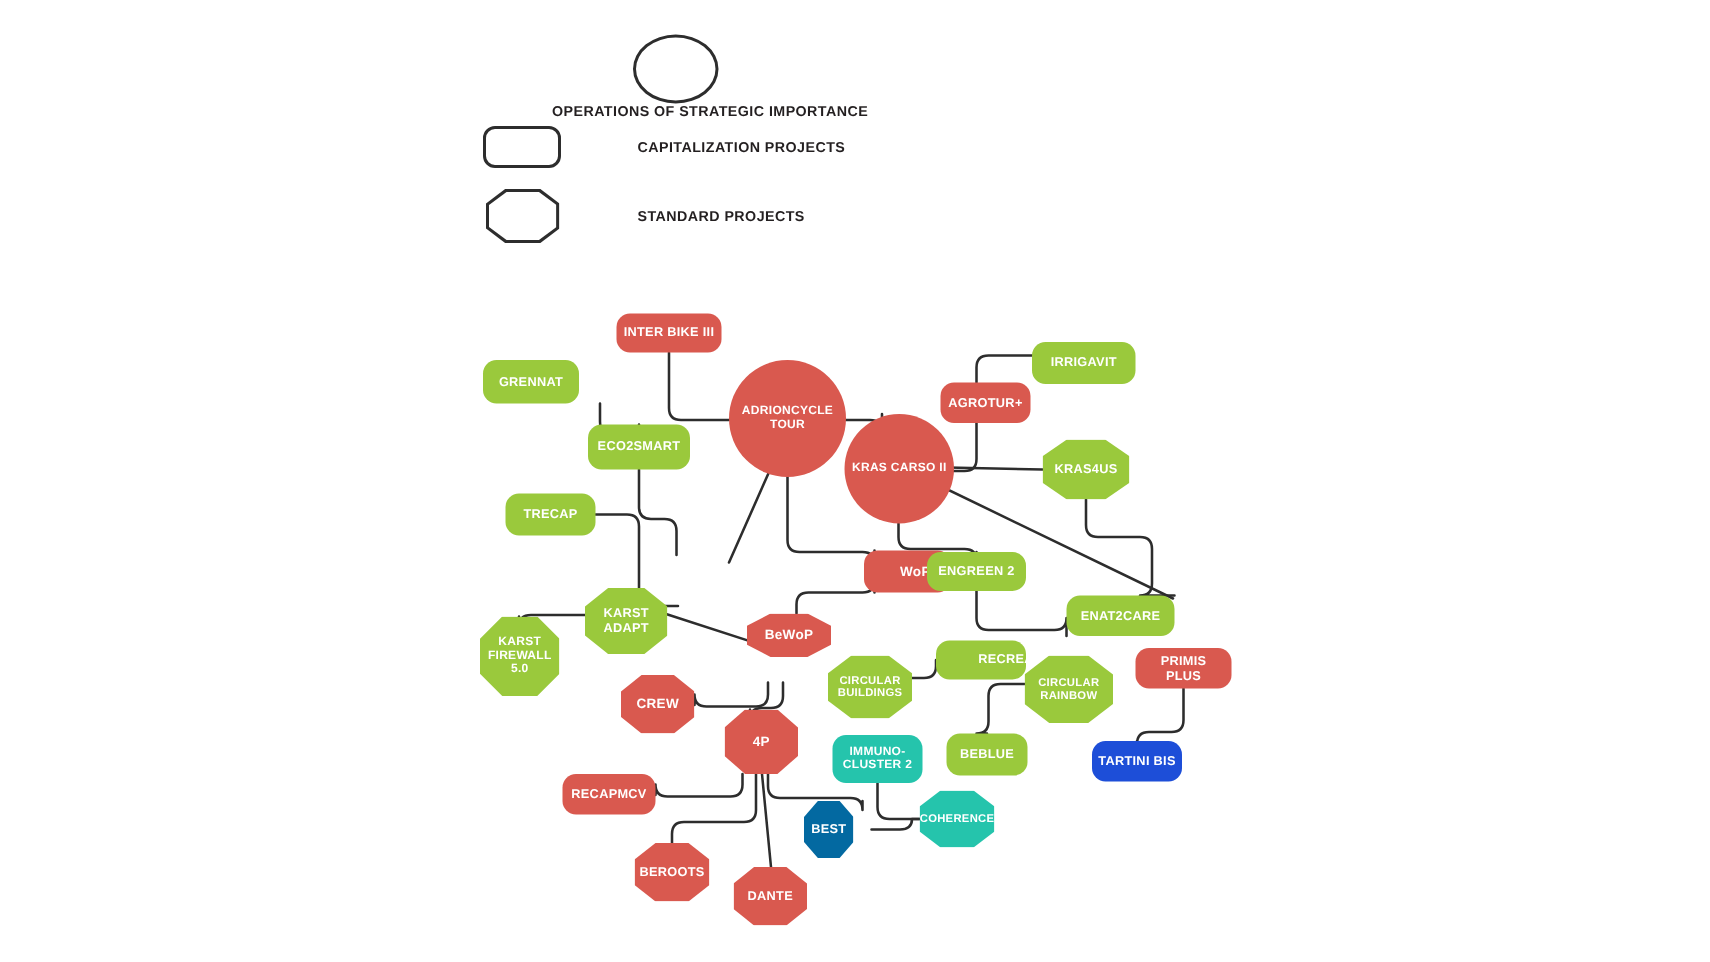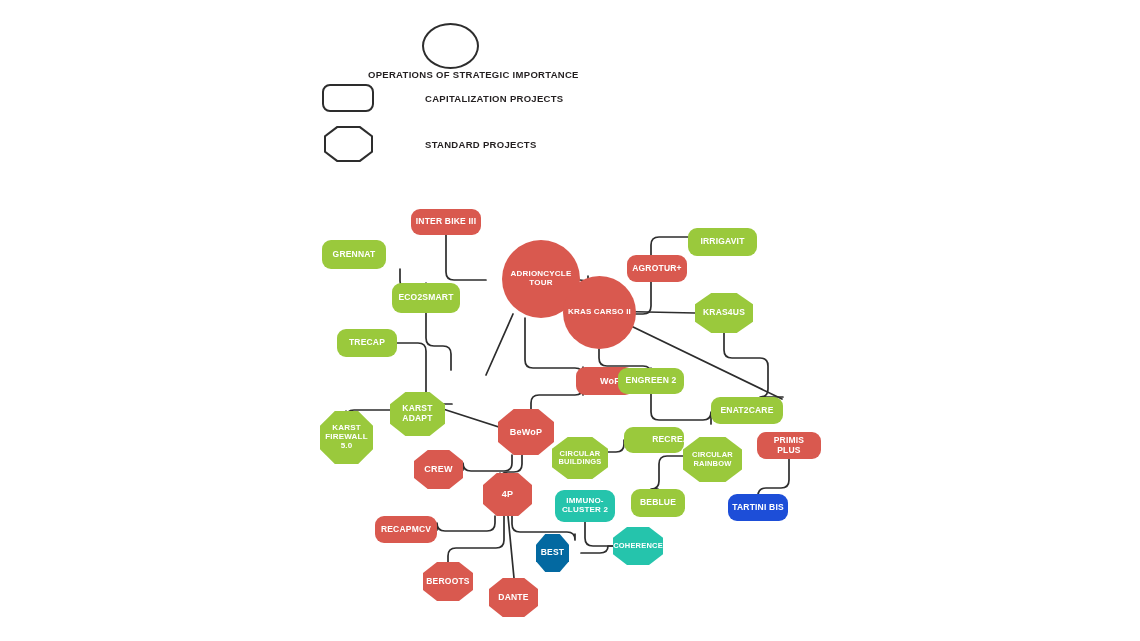--- a/index.html
+++ b/index.html
@@ -143,21 +143,21 @@
       <path d="M 581,553 L 600,553 Q 608,553 608,546 L 613,546" fill="none" stroke="#2d2d2d" stroke-width="1.7" stroke-linecap="round" stroke-linejoin="round"></path>
     </svg>
 
   <div id="nodes">
       <div class="node shape-rect" style="left: 411px; top: 209px; width: 70px; height: 26px; background: rgb(217, 89, 79); font-size: 8.5px;">
         <span>INTER BIKE III</span>
       </div>
       <div class="node shape-rect" style="left: 322px; top: 240px; width: 64px; height: 29px; background: rgb(154, 201, 60); font-size: 8.5px;">
         <span>GRENNAT</span>
       </div>
-      <div class="node shape-circle" style="left: 502px; top: 240px; width: 78px; height: 78px; background: rgb(217, 89, 79); font-size: 8px;">
+      <div class="node shape-circle" style="left: 486px; top: 240px; width: 78px; height: 78px; background: rgb(217, 89, 79); font-size: 8px;">
         <span>ADRIONCYCLE TOUR</span>
       </div>
       <div class="node shape-rect" style="left: 627px; top: 255px; width: 60px; height: 27px; background: rgb(217, 89, 79); font-size: 8.5px;">
         <span>AGROTUR+</span>
       </div>
       <div class="node shape-rect" style="left: 688px; top: 228px; width: 69px; height: 28px; background: rgb(154, 201, 60); font-size: 8.5px;">
         <span>IRRIGAVIT</span>
       </div>
       <div class="node shape-rect" style="left: 392px; top: 283px; width: 68px; height: 30px; background: rgb(154, 201, 60); font-size: 8.5px;">
         <span>ECO2SMART</span>
@@ -179,21 +179,21 @@
       </div>
       <div class="node shape-oct" style="left: 390px; top: 392px; width: 55px; height: 44px; background: rgb(154, 201, 60); font-size: 8.5px;">
         <span>KARST ADAPT</span>
       </div>
       <div class="node shape-rect" style="left: 711px; top: 397px; width: 72px; height: 27px; background: rgb(154, 201, 60); font-size: 8.5px;">
         <span>ENAT2CARE</span>
       </div>
       <div class="node shape-oct" style="left: 320px; top: 411px; width: 53px; height: 53px; background: rgb(154, 201, 60); font-size: 8px;">
         <span>KARST FIREWALL 5.0</span>
       </div>
-      <div class="node shape-oct" style="left: 498px; top: 409px; width: 56px; height: 46px; background: rgb(217, 89, 79); font-size: 9px; align-items: center;">
+      <div class="node shape-oct" style="left: 498px; top: 409px; width: 56px; height: 29px; background: rgb(217, 89, 79); font-size: 9px; align-items: center;">
         <span>BeWoP</span>
       </div>
       <div class="node shape-rect" style="left: 624px; top: 427px; width: 60px; height: 26px; background: rgb(154, 201, 60); font-size: 8.5px; padding-left: 48px;">
         <span>RECREATE</span>
       </div>
       <div class="node shape-rect" style="left: 757px; top: 432px; width: 64px; height: 27px; background: rgb(217, 89, 79); font-size: 8.5px;">
         <span>PRIMIS PLUS</span>
       </div>
       <div class="node shape-oct" style="left: 552px; top: 437px; width: 56px; height: 42px; background: rgb(154, 201, 60); font-size: 7.5px;">
         <span>CIRCULAR BUILDINGS</span>

